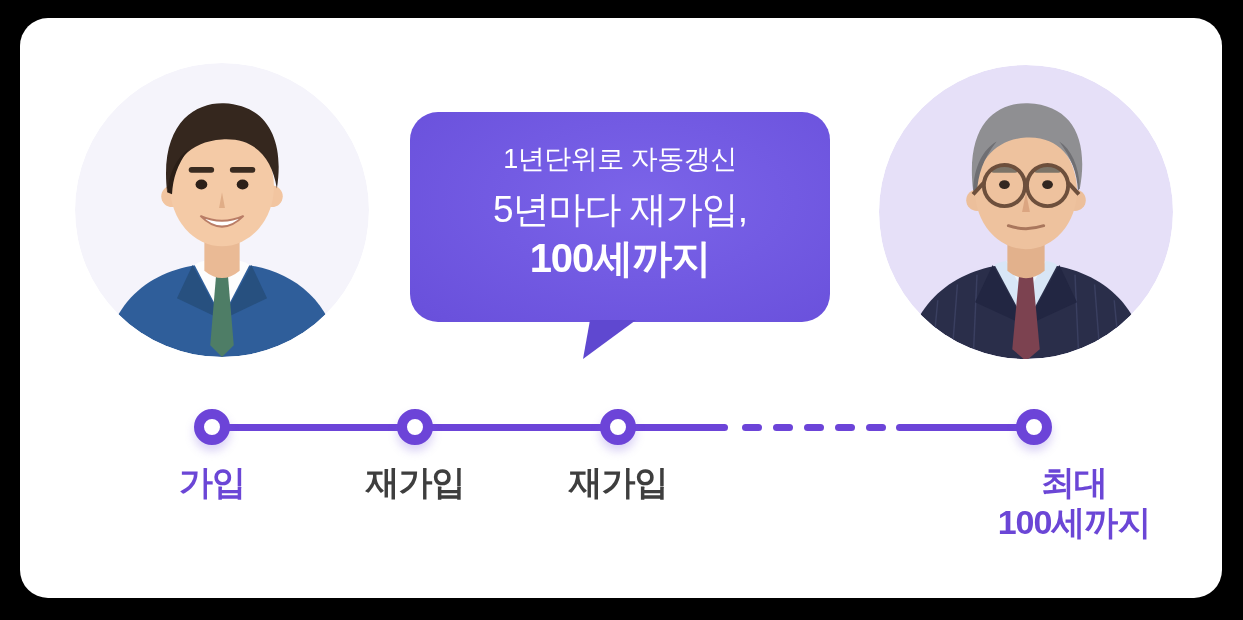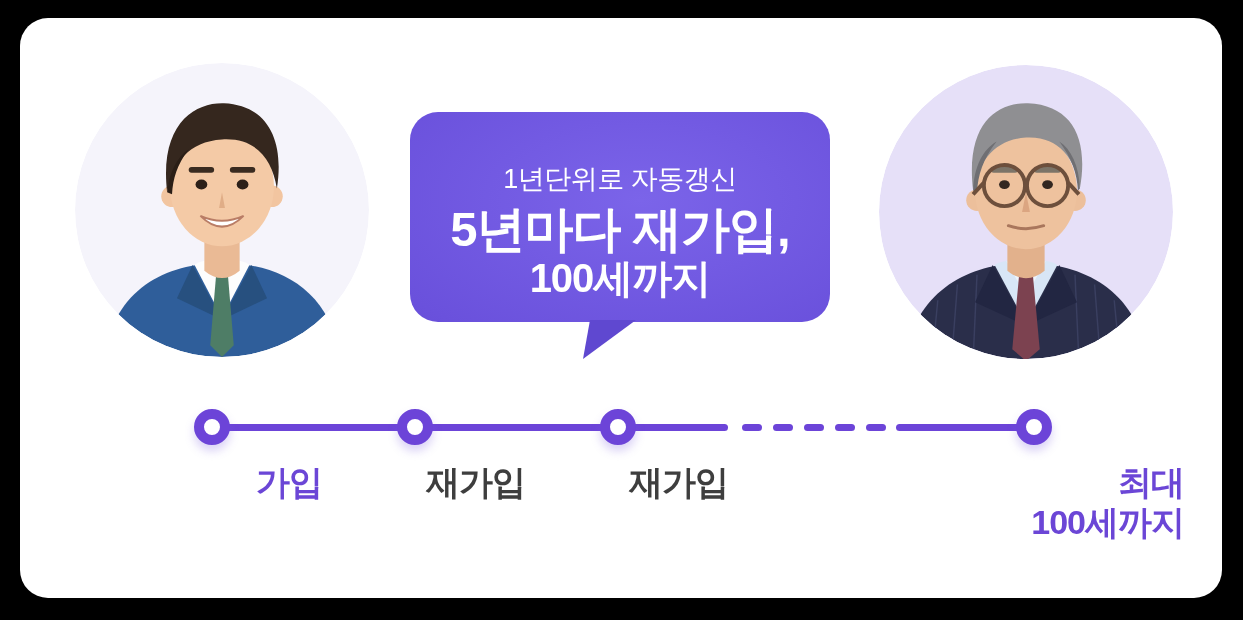--- a/index.html
+++ b/index.html
@@ -17,44 +17,43 @@
   .avatar-left{left:55px;top:45px;}
   .avatar-right{left:859px;top:47px;}
   
   .bubble{
     position:absolute;left:390px;top:94px;width:420px;height:210px;
     border-radius:28px;
     background:radial-gradient(120% 130% at 55% 42%, #7b64e9 0%, #6a51dc 58%, #5a42c6 100%);
     display:flex;flex-direction:column;align-items:center;
     padding-top:30px;box-sizing:border-box;
     text-align:center;
-    justify-content:center;
   }
   .bubble-sub{
     font-size:27px;font-weight:500;line-height:34px;letter-spacing:-0.5px;
   }
   .bubble-title{
-    font-size:49px;font-weight:700;line-height:49px;letter-spacing:-1px;margin-top:9px;
+    font-size:37px;font-weight:400;line-height:49px;letter-spacing:-1px;margin-top:9px;
   }
   .bubble-title2{
     font-size:40px;font-weight:800;line-height:49px;letter-spacing:-1px;
   }
   .bubble-tail{position:absolute;left:558px;top:302px;width:64px;height:42px;}
   
   .tl-seg{position:absolute;height:7px;border-radius:4px;top:406px;}
   .tl-solid1{left:192px;width:516px;}
   .tl-solid2{left:876px;width:138px;}
   .tl-dash{position:absolute;top:406px;height:7px;width:20px;border-radius:4px;}
   .tl-node{
     position:absolute;top:391px;width:36px;height:36px;border-radius:50%;
     background:#ffffff;box-sizing:border-box;
     box-shadow:0 6px 10px rgba(122,92,224,0.28);
   }
   .tl-label{
-    position:absolute;top:444px;width:220px;text-align:right;
+    position:absolute;top:444px;width:220px;text-align:center;
     font-weight:800;font-size:34px;line-height:40px;letter-spacing:-1px;
   }
   .tl-label .lbl-line{display:block;}
 </style>
 </head>
 <body>
 
 <div class="stage">
   <div class="card">
 

